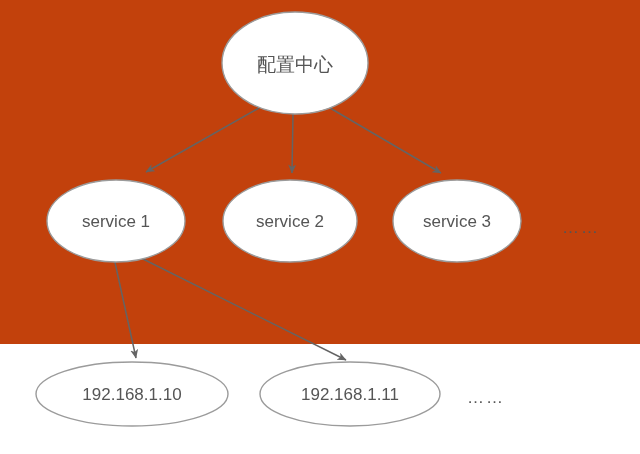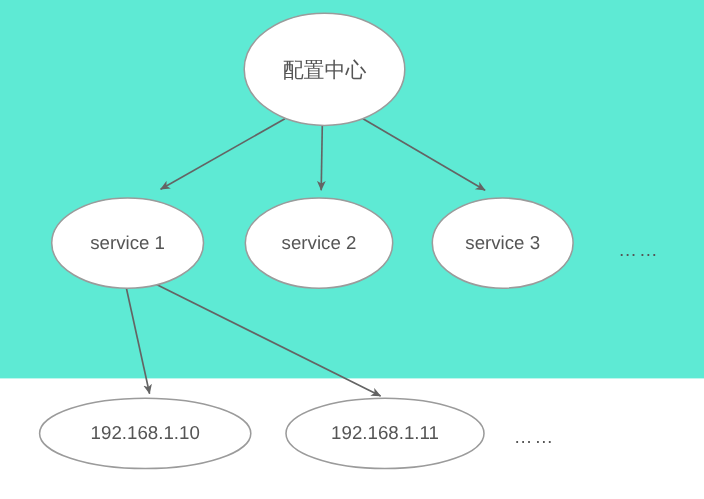--- a/index.html
+++ b/index.html
@@ -11,21 +11,21 @@
   body {
     width: 640px;
     height: 454px;
     font-family: "Liberation Sans", "DejaVu Sans", sans-serif;
     overflow: hidden;
   }
   #diagram-root {
     position: relative;
     width: 640px;
     height: 344px;
-    background: #5eead4;
+    background: #c2410c;
   }
   svg.diagram-canvas {
     display: block;
     width: 640px;
     height: 454px;
   }
   .node-ellipse {
     fill: #ffffff;
     stroke: #9b9b9b;
     stroke-width: 1.4;

